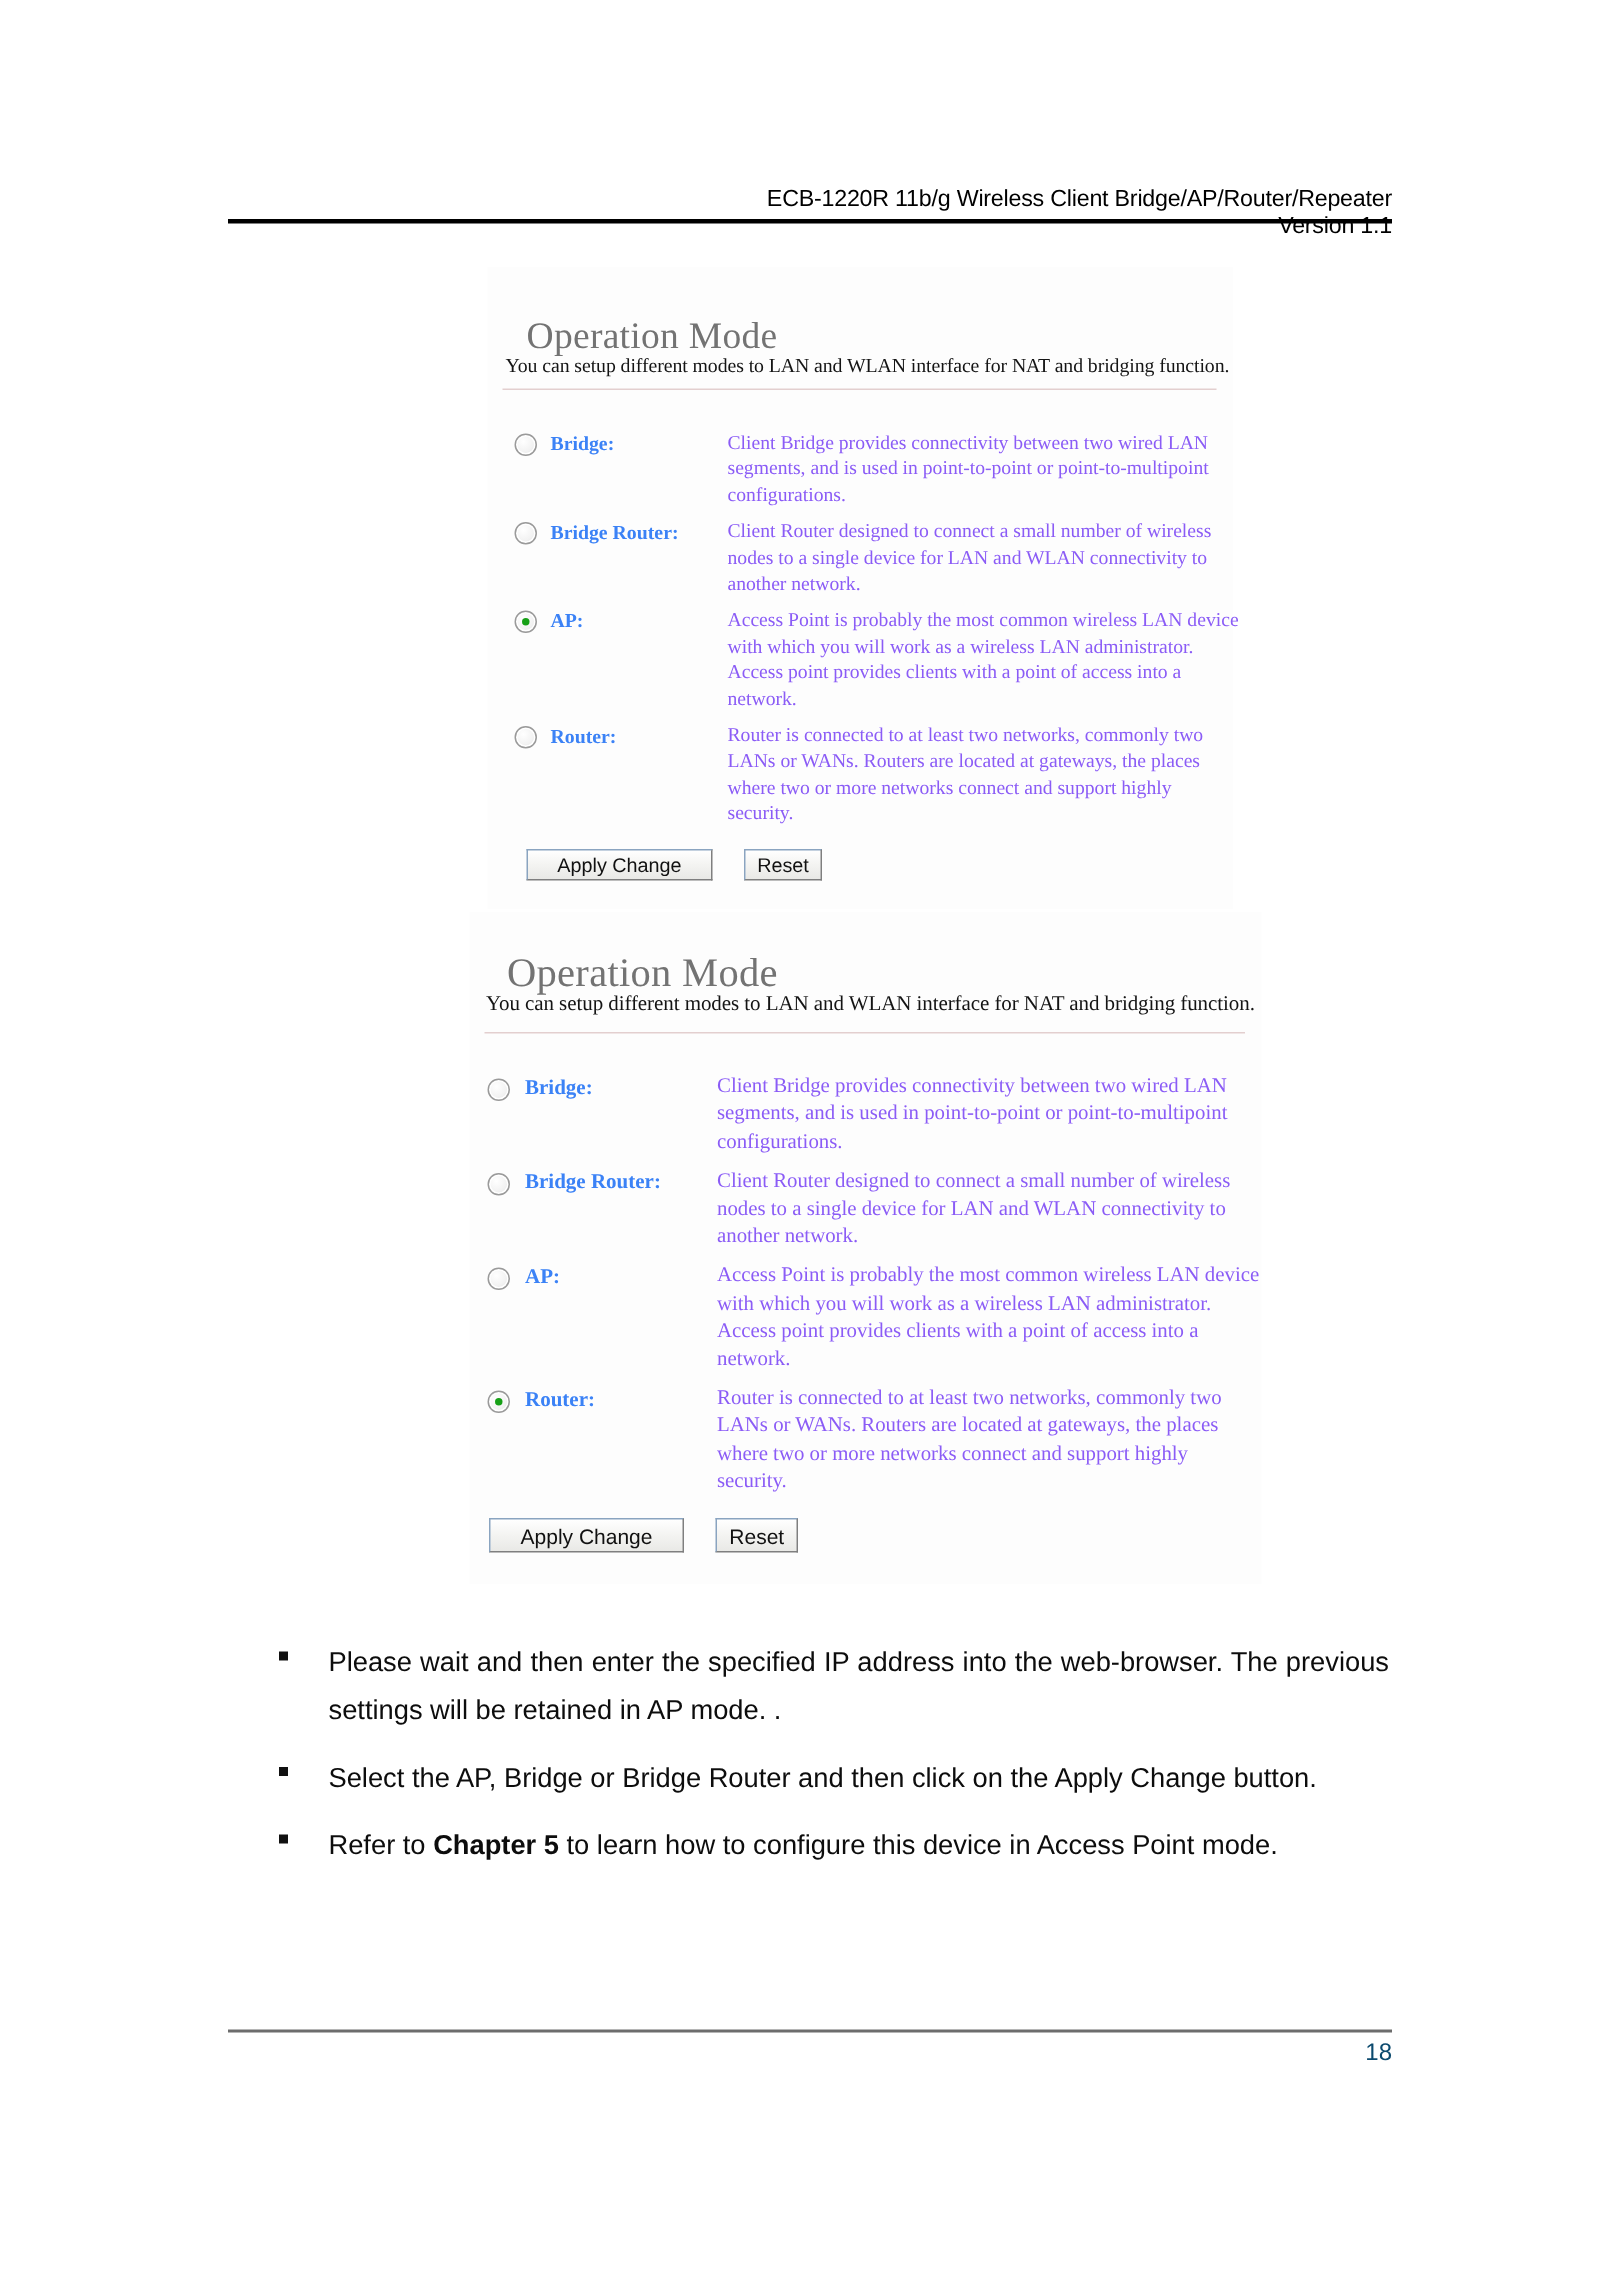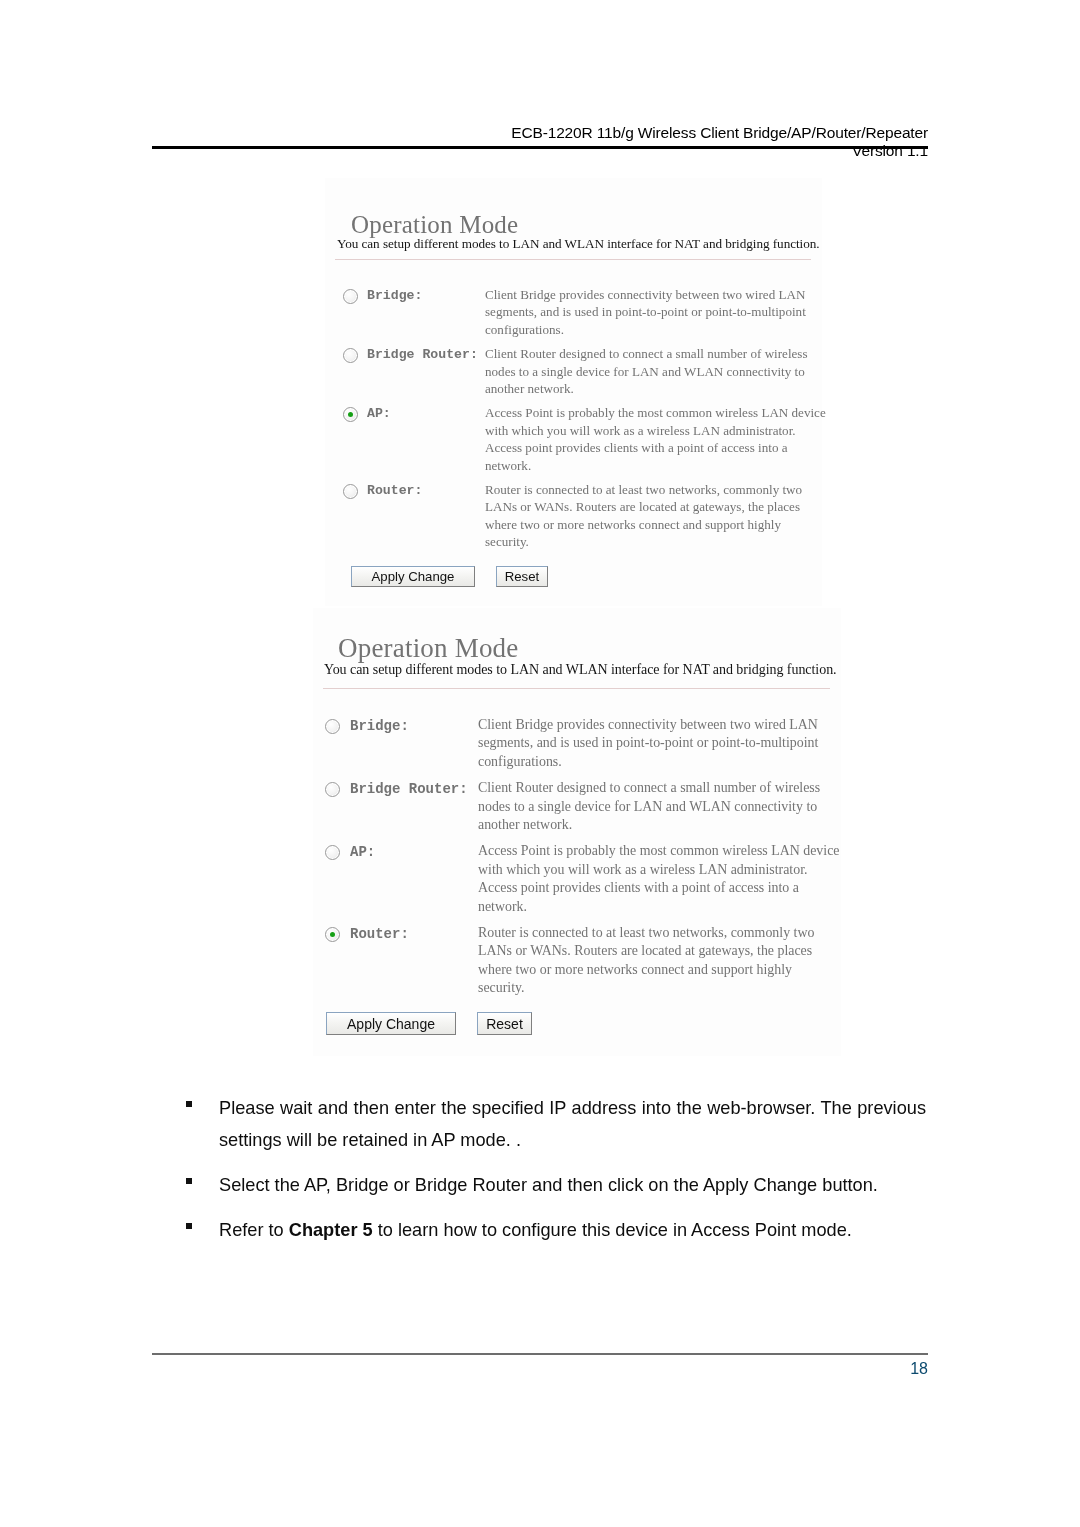--- a/index.html
+++ b/index.html
@@ -139,43 +139,43 @@
     top: 50%;
     width: 5px;
     height: 5px;
     margin-left: -2.5px;
     margin-top: -2.5px;
     border-radius: 50%;
     background: #16a016;
   }
 
   .option-label {
-    font-family: Liberation Mono, monospace;
+    font-family: Liberation Serif, serif;
     font-weight: bold;
-    color: #737373;
+    color: #3b82f6;
     white-space: nowrap;
   }
   .panel-1 .option-label {
     font-size: 13.2px;
     margin-left: 9px;
     width: 118px;
     flex: 0 0 118px;
     line-height: 19px;
   }
   .panel-2 .option-label {
     font-size: 14px;
     margin-left: 10px;
     width: 128px;
     flex: 0 0 128px;
     line-height: 20px;
   }
 
   .option-desc {
     font-family: "Liberation Serif", serif;
-    color: #737373;
+    color: #8b5cf6;
   }
   .panel-1 .option-desc {
     font-size: 13.1px;
     line-height: 17.4px;
     width: 340px;
   }
   .panel-2 .option-desc {
     font-size: 13.9px;
     line-height: 18.4px;
     width: 362px;

